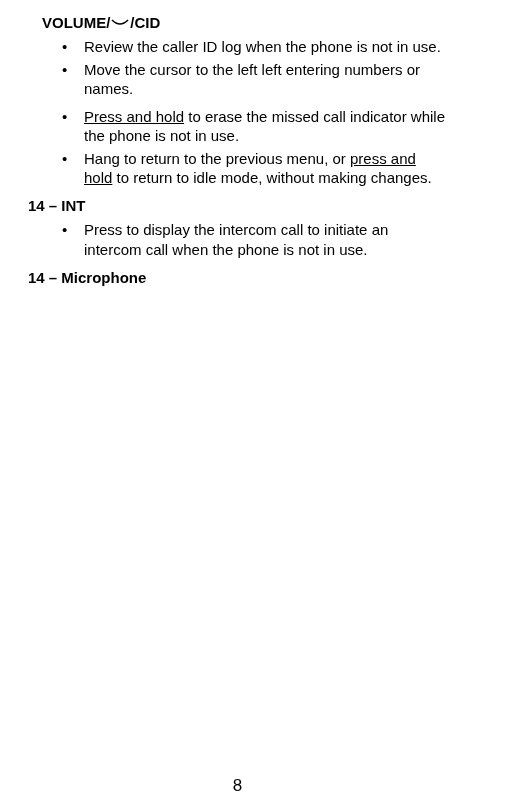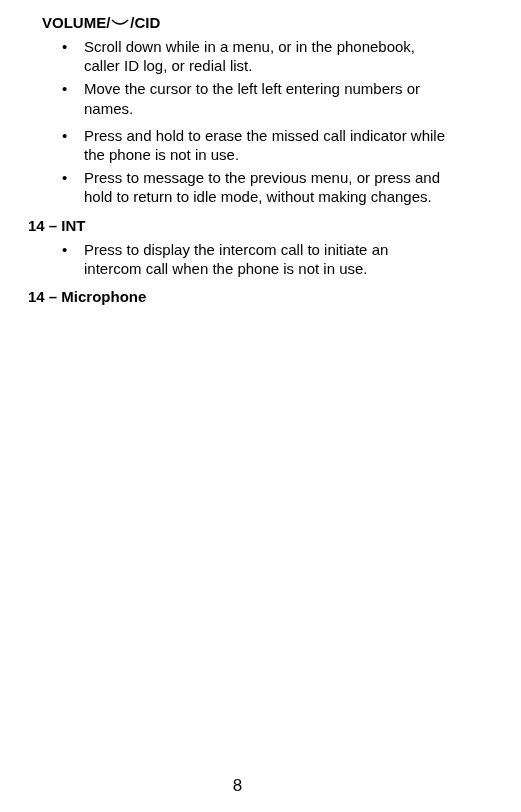--- a/index.html
+++ b/index.html
@@ -44,21 +44,21 @@
     line-height: 1.28;
     margin-bottom: 4px;
   }
   ul.bullets li::before {
     content: "•";
     position: absolute;
     left: 0;
     top: 0;
     font-size: 15px;
   }
-  .u { }
+  .u { text-decoration: underline; }
   .page-number {
     position: absolute;
     bottom: 16px;
     left: 0;
     right: 0;
     text-align: center;
     font-size: 17px;
   }
   .arc-icon {
     display: inline-block;
@@ -75,28 +75,28 @@
     <span>VOLUME/</span>
     <span class="arc-icon">
       <svg width="18" height="9" viewBox="0 0 18 9">
         <path d="M 1 1 Q 9 9 17 1" stroke="#000" stroke-width="1.6" fill="none"></path>
       </svg>
     </span>
     <span>/CID</span>
   </div>
 
   <ul class="bullets">
-    <li><span>Scroll down while in a menu, or in the phonebook, caller ID log, or redial list.</span></li>
+    <li><span>Review the caller ID log when the phone is not in use.</span></li>
     <li><span>Move the cursor to the left left entering numbers or names.</span></li>
   </ul>
 
 
   <ul class="bullets">
     <li><span class="u">Press and hold</span><span> to erase the missed call indicator while the phone is not in use.</span></li>
-    <li><span>Press to message to the previous menu, or </span><span class="u">press and hold</span><span> to return to idle mode, without making changes.</span></li>
+    <li><span>Hang to return to the previous menu, or </span><span class="u">press and hold</span><span> to return to idle mode, without making changes.</span></li>
   </ul>
 
   <div class="section-header-flush">14 – INT</div>
 
   <ul class="bullets">
     <li><span>Press to display the intercom call to initiate an intercom call when the phone is not in use.</span></li>
   </ul>
 
   <div class="section-header-flush">14 – Microphone</div>
 

